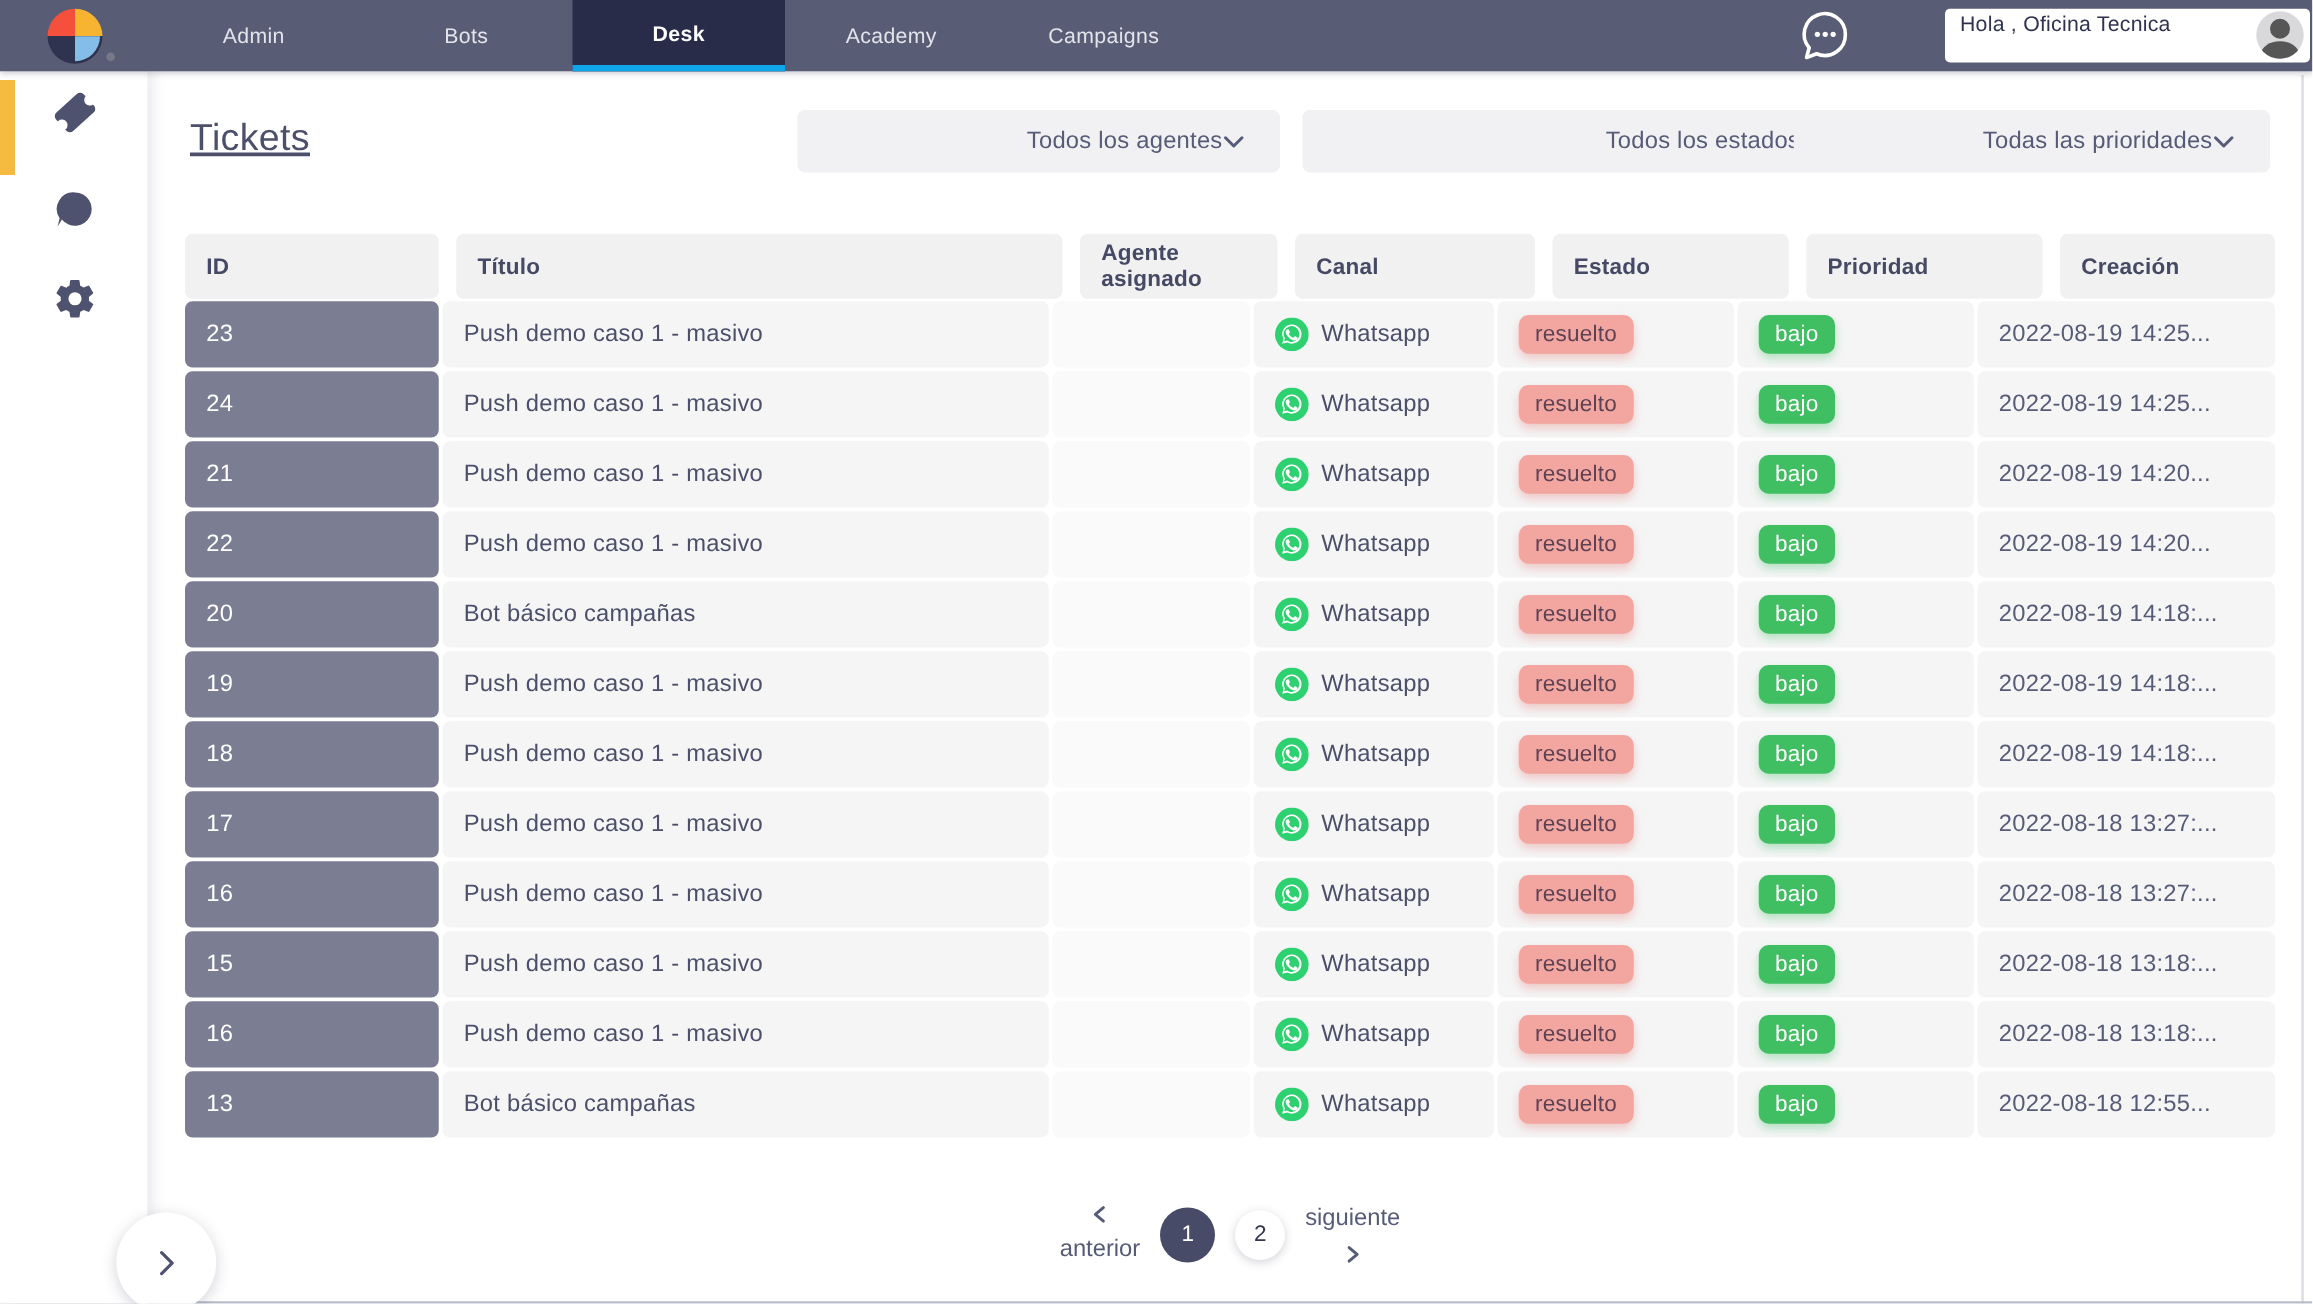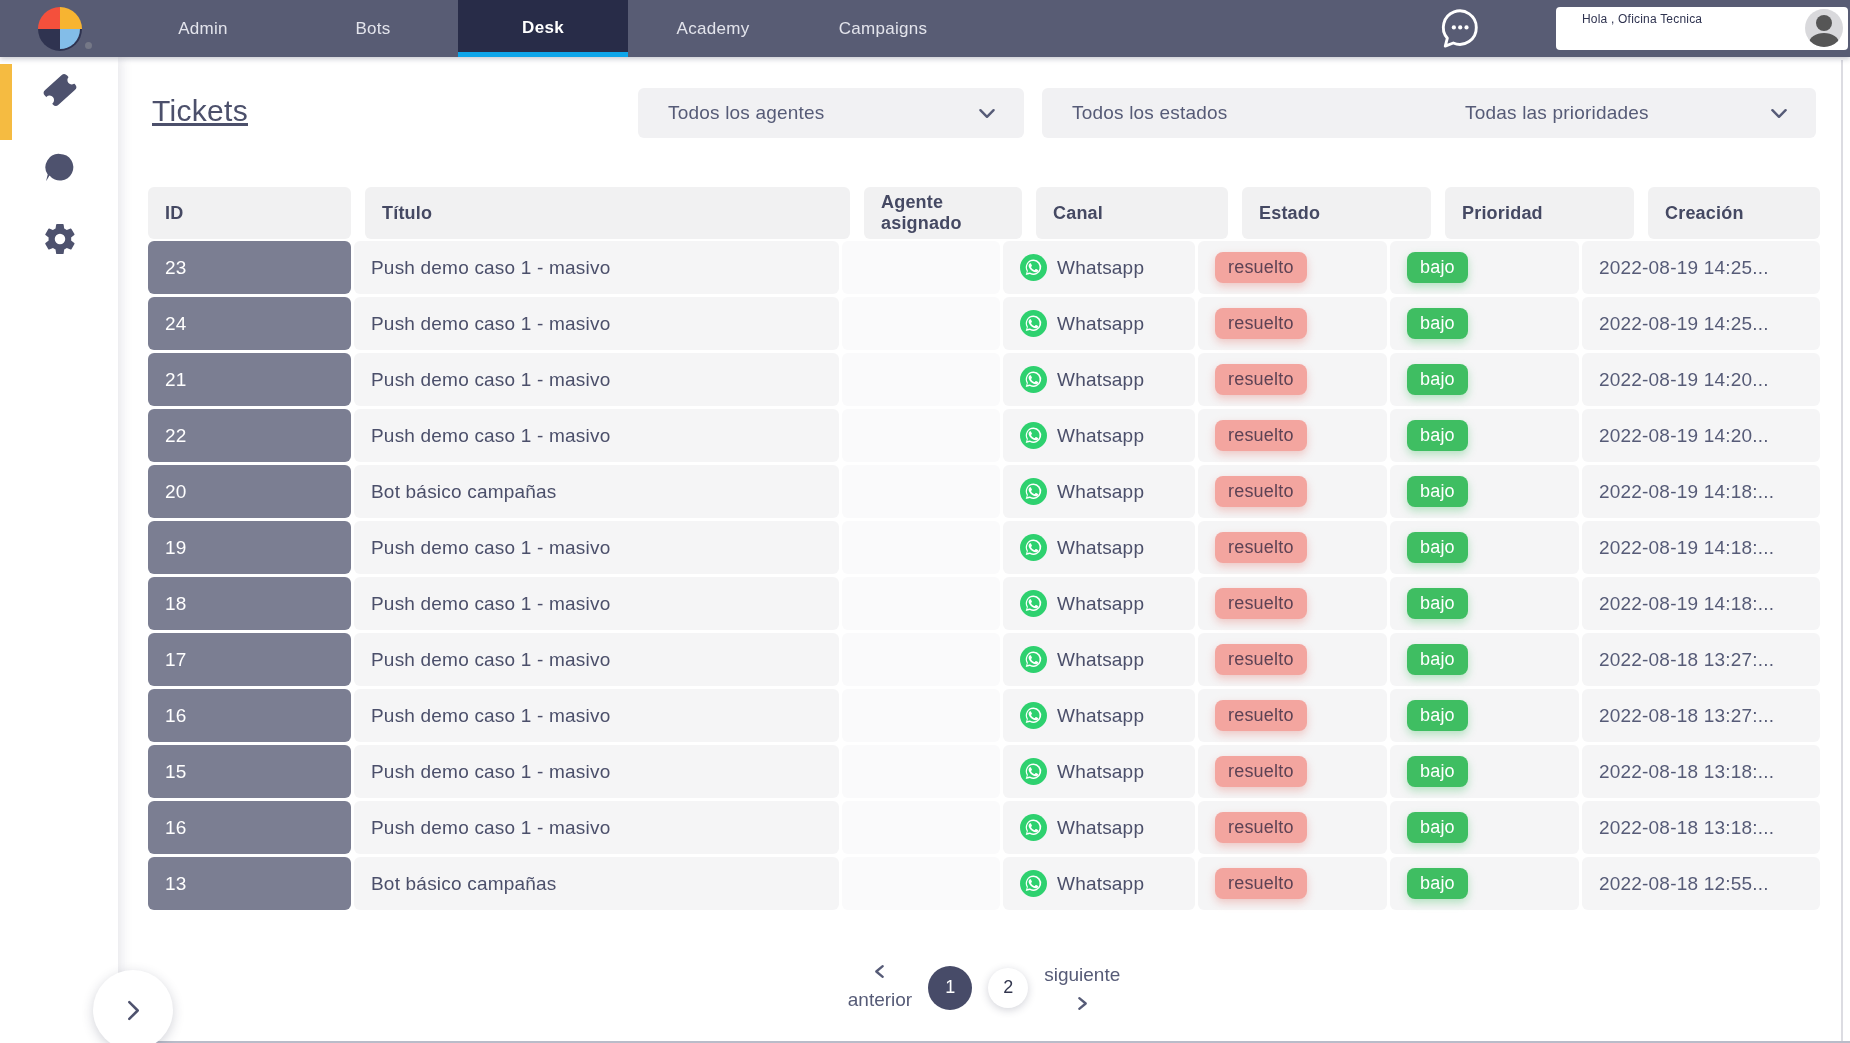--- a/index.html
+++ b/index.html
@@ -15,21 +15,21 @@
   .logo-blue { position:absolute; left:50%; top:50%; width:46%; height:46%; background:#83bde8; border-radius:0 0 100% 0; }
   .logo-dot { position:absolute; left:85px; top:42px; width:7px; height:7px; border-radius:50%; background:#757887; }
 
   .nav { position:absolute; left:118px; top:0; height:57px; display:flex; }
   .nav-item { width:170px; height:57px; display:flex; align-items:center; justify-content:center;
               color:#e3e4ec; font-size:17px; letter-spacing:.3px; cursor:pointer; }
   .nav-item.active { background:#282c48; color:#fff; font-weight:bold; border-bottom:5px solid #0ea5e9; padding-top:3px; }
 
   .chat-bubble-btn { position:absolute; left:1437px; top:6px; width:46px; height:46px; cursor:pointer; }
   .user-box { position:absolute; left:1556px; top:7px; width:292px; height:43px; background:#fff; border-radius:4px; cursor:pointer; }
-  .user-name { position:absolute; left:26px; top:3px; width:210px; font-size:12px; line-height:19px; color:#2f3350; letter-spacing:.2px; }
+  .user-name { position:absolute; left:12px; top:3px; width:210px; font-size:17px; line-height:19px; color:#2f3350; letter-spacing:.2px; }
   .avatar { position:absolute; right:5px; top:2px; width:38px; height:38px; border-radius:50%; background:#d9d9dc; overflow:hidden; }
   .avatar-head { position:absolute; left:11px; top:6px; width:16px; height:16px; border-radius:50%; background:#565656; }
   .avatar-body { position:absolute; left:4px; top:24px; width:30px; height:20px; border-radius:50% 50% 0 0; background:#565656; }
 
   
   .sidebar { position:absolute; left:0; top:57px; width:118px; height:986px; background:#fff; z-index:20;
              box-shadow:4px 0 10px rgba(70,75,104,.12); }
   .side-indicator { position:absolute; left:0; top:7px; width:12px; height:76px; background:#f5bb41; }
   .side-icon { position:absolute; left:42px; width:36px; height:36px; cursor:pointer; }
   .icon-tickets { top:15px; }
@@ -41,21 +41,21 @@
   .ticket-shape::after { right:-4.5px; }
 
   .expand-btn { position:absolute; left:93px; top:970px; width:80px; height:80px; border-radius:50%; background:#fff;
                 box-shadow:0 3px 12px rgba(50,54,80,.22); display:flex; align-items:center; justify-content:center;
                 z-index:25; cursor:pointer; }
 
   
   .page-title { position:absolute; left:152px; top:94px; font-size:30px; font-weight:500; color:#4c506b; letter-spacing:.3px;text-decoration:underline; }
 
   .dropdown { position:absolute; top:88px; height:50px; background:#f1f1f3; border-radius:6px;
-              display:flex; align-items:center; justify-content:space-between;
+              display:flex; align-items:center; justify-content:flex-end;
               padding:0 28px 0 30px; color:#565b77; font-size:19px; letter-spacing:.2px; cursor:pointer; }
   .dd-agents { left:638px; width:386px; }
   .dd-states { left:1042px; width:444px; }
   .dd-priorities { left:1435px; width:381px; }
 
   .scroll-line { position:absolute; left:1841px; top:60px; height:983px; width:2px; background:#dcdce2; }
   .bottom-line { position:absolute; left:0; bottom:0; width:1850px; height:2px; background:#b9bcc9; }
 
   
   .tickets-table { position:absolute; left:148px; top:187px; width:1672px; }

